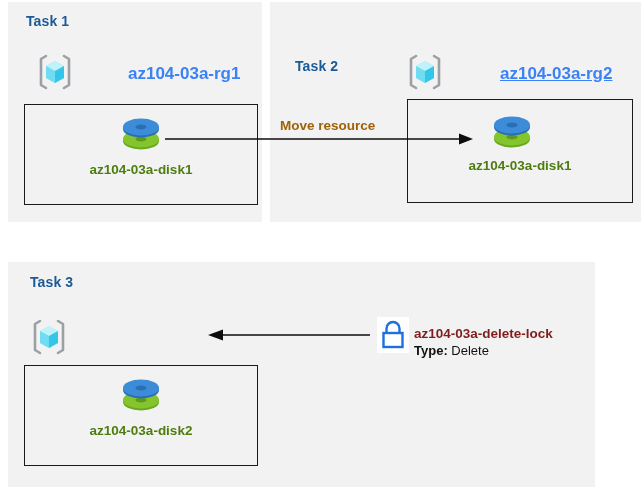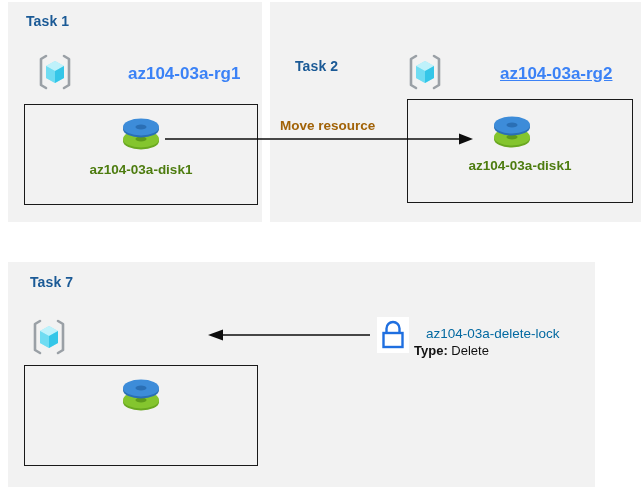--- a/index.html
+++ b/index.html
@@ -128,25 +128,25 @@
   #lock-icon {
     position: absolute;
     left: 377px;
     top: 317px;
     width: 32px;
     height: 36px;
     background: #ffffff;
   }
   #lock-label {
     position: absolute;
-    left: 426px;
+    left: 414px;
     top: 326px;
     font-size: 13.5px;
-    font-weight: normal;
-    color: #0369a1;
+    font-weight: bold;
+    color: #7f1d1d;
     white-space: nowrap;
   }
   #lock-type {
     position: absolute;
     left: 414px;
     top: 343px;
     font-size: 13px;
     color: #111111;
     white-space: nowrap;
   }
@@ -218,21 +218,21 @@
 
   <div id="label-move">Move resource</div>
   <div id="arrow-move">
     <svg viewBox="0 0 310 22" width="310" height="22" aria-hidden="true">
       <line x1="0" y1="11" x2="296" y2="11" stroke="#0d0d0d" stroke-width="1.6"></line>
       <polygon points="308,11 294,5.5 294,16.5" fill="#0d0d0d"></polygon>
     </svg>
   </div>
 
   <div class="panel" id="panel-task3"></div>
-  <div class="panel-title" id="title-task3">Task 7</div>
+  <div class="panel-title" id="title-task3">Task 3</div>
 
   <div class="rg-icon" id="rgicon-3">
     <svg viewBox="0 0 38 38" width="38" height="38" aria-hidden="true">
       <path d="M10 3 L5 6 L5 32 L10 35" fill="none" stroke="#9aa0a6" stroke-width="2.6" stroke-linecap="round" stroke-linejoin="round"></path>
       <path d="M28 3 L33 6 L33 32 L28 35" fill="none" stroke="#9aa0a6" stroke-width="2.6" stroke-linecap="round" stroke-linejoin="round"></path>
       <polygon points="19,8 28,13 28,25 19,30 10,25 10,13" fill="#9fe9f7"></polygon>
       <polygon points="19,8 28,13 19,18 10,13" fill="#bff2fb"></polygon>
       <polygon points="19,18 28,13 28,25 19,30" fill="#34c6e8"></polygon>
       <polygon points="19,18 10,13 10,25 19,30" fill="#6fdcf2"></polygon>
     </svg>
@@ -243,20 +243,21 @@
   <div class="disk-icon" id="diskicon-3">
     <svg viewBox="0 0 46 44" width="46" height="44" aria-hidden="true">
       <ellipse cx="23" cy="28" rx="18" ry="8.5" fill="#6aa821"></ellipse>
       <ellipse cx="23" cy="26" rx="18" ry="8.5" fill="#84c52e"></ellipse>
       <ellipse cx="23" cy="26" rx="5.5" ry="2.4" fill="#5d9a1c"></ellipse>
       <ellipse cx="23" cy="16" rx="18" ry="8.5" fill="#2a6fb5"></ellipse>
       <ellipse cx="23" cy="14" rx="18" ry="8.5" fill="#3d8cd9"></ellipse>
       <ellipse cx="23" cy="14" rx="5.5" ry="2.4" fill="#2a6fb5"></ellipse>
     </svg>
   </div>
+  <div class="disk-label" id="disklabel-3">az104-03a-disk2</div>
 
   <div id="arrow-lock">
     <svg viewBox="0 0 162 20" width="162" height="20" aria-hidden="true">
       <line x1="162" y1="10" x2="14" y2="10" stroke="#0d0d0d" stroke-width="1.6"></line>
       <polygon points="0,10 15,4.5 15,15.5" fill="#0d0d0d"></polygon>
     </svg>
   </div>
 
   <div id="lock-icon">
     <svg viewBox="0 0 32 36" width="32" height="36" aria-hidden="true">

